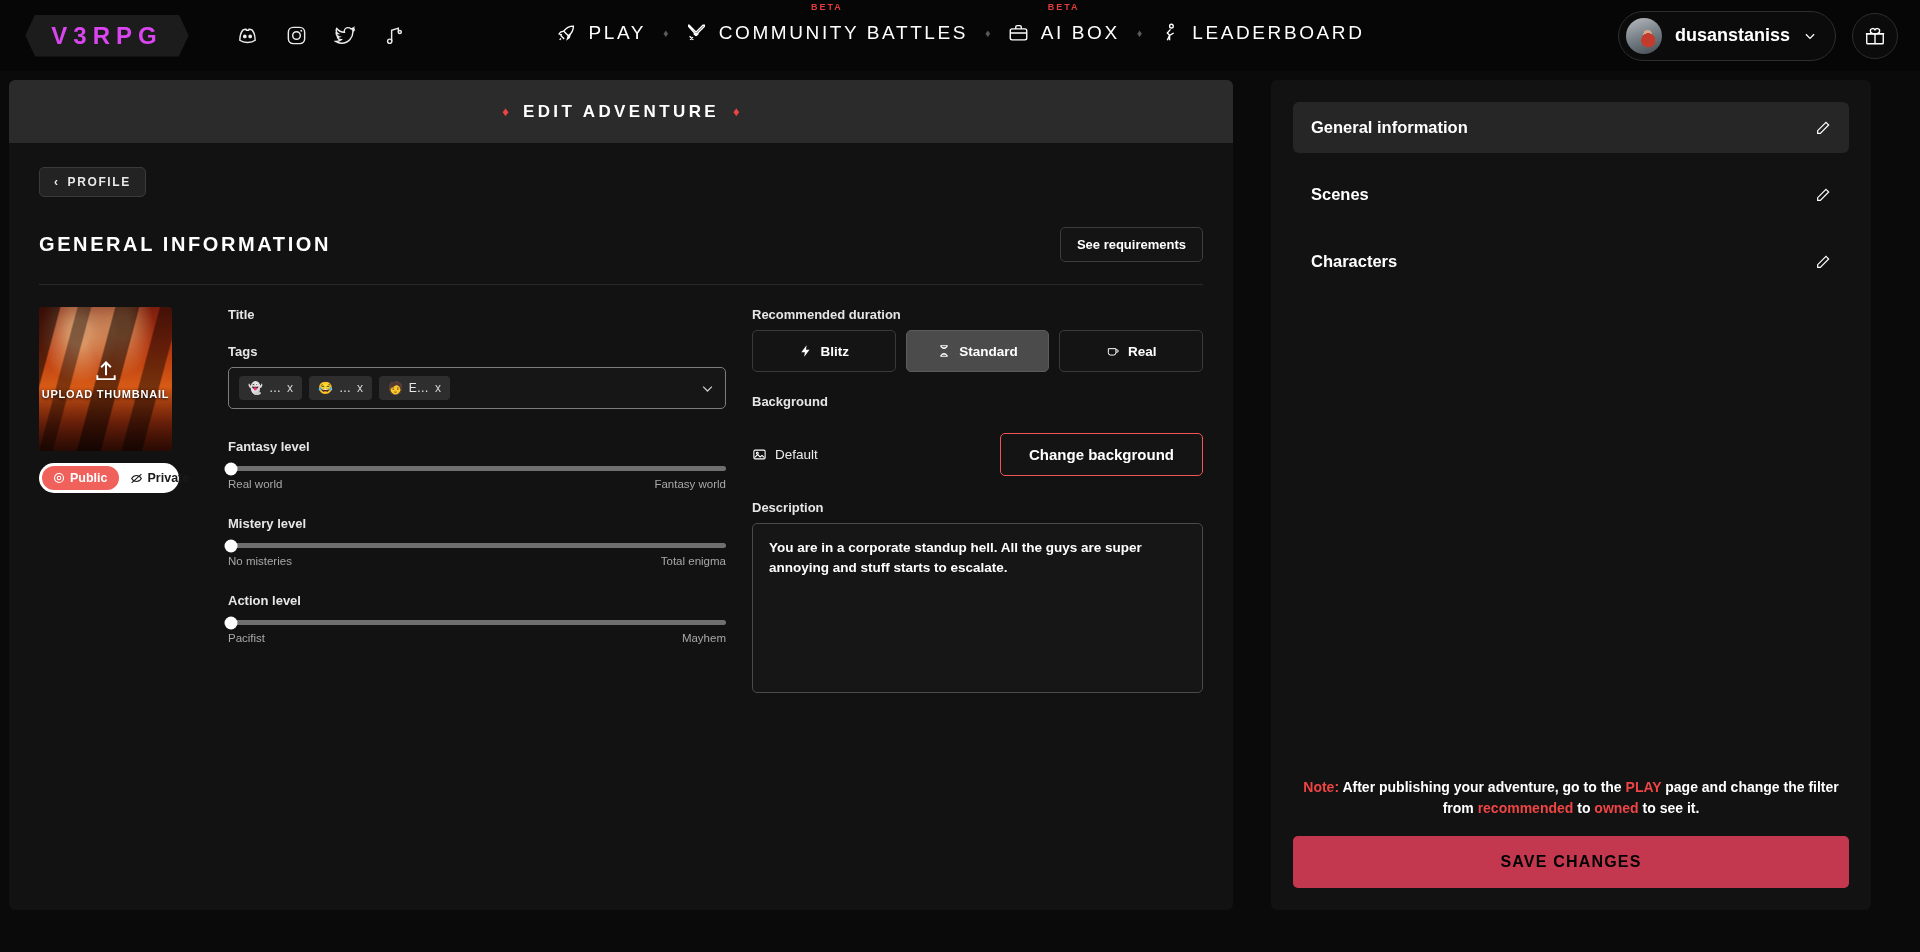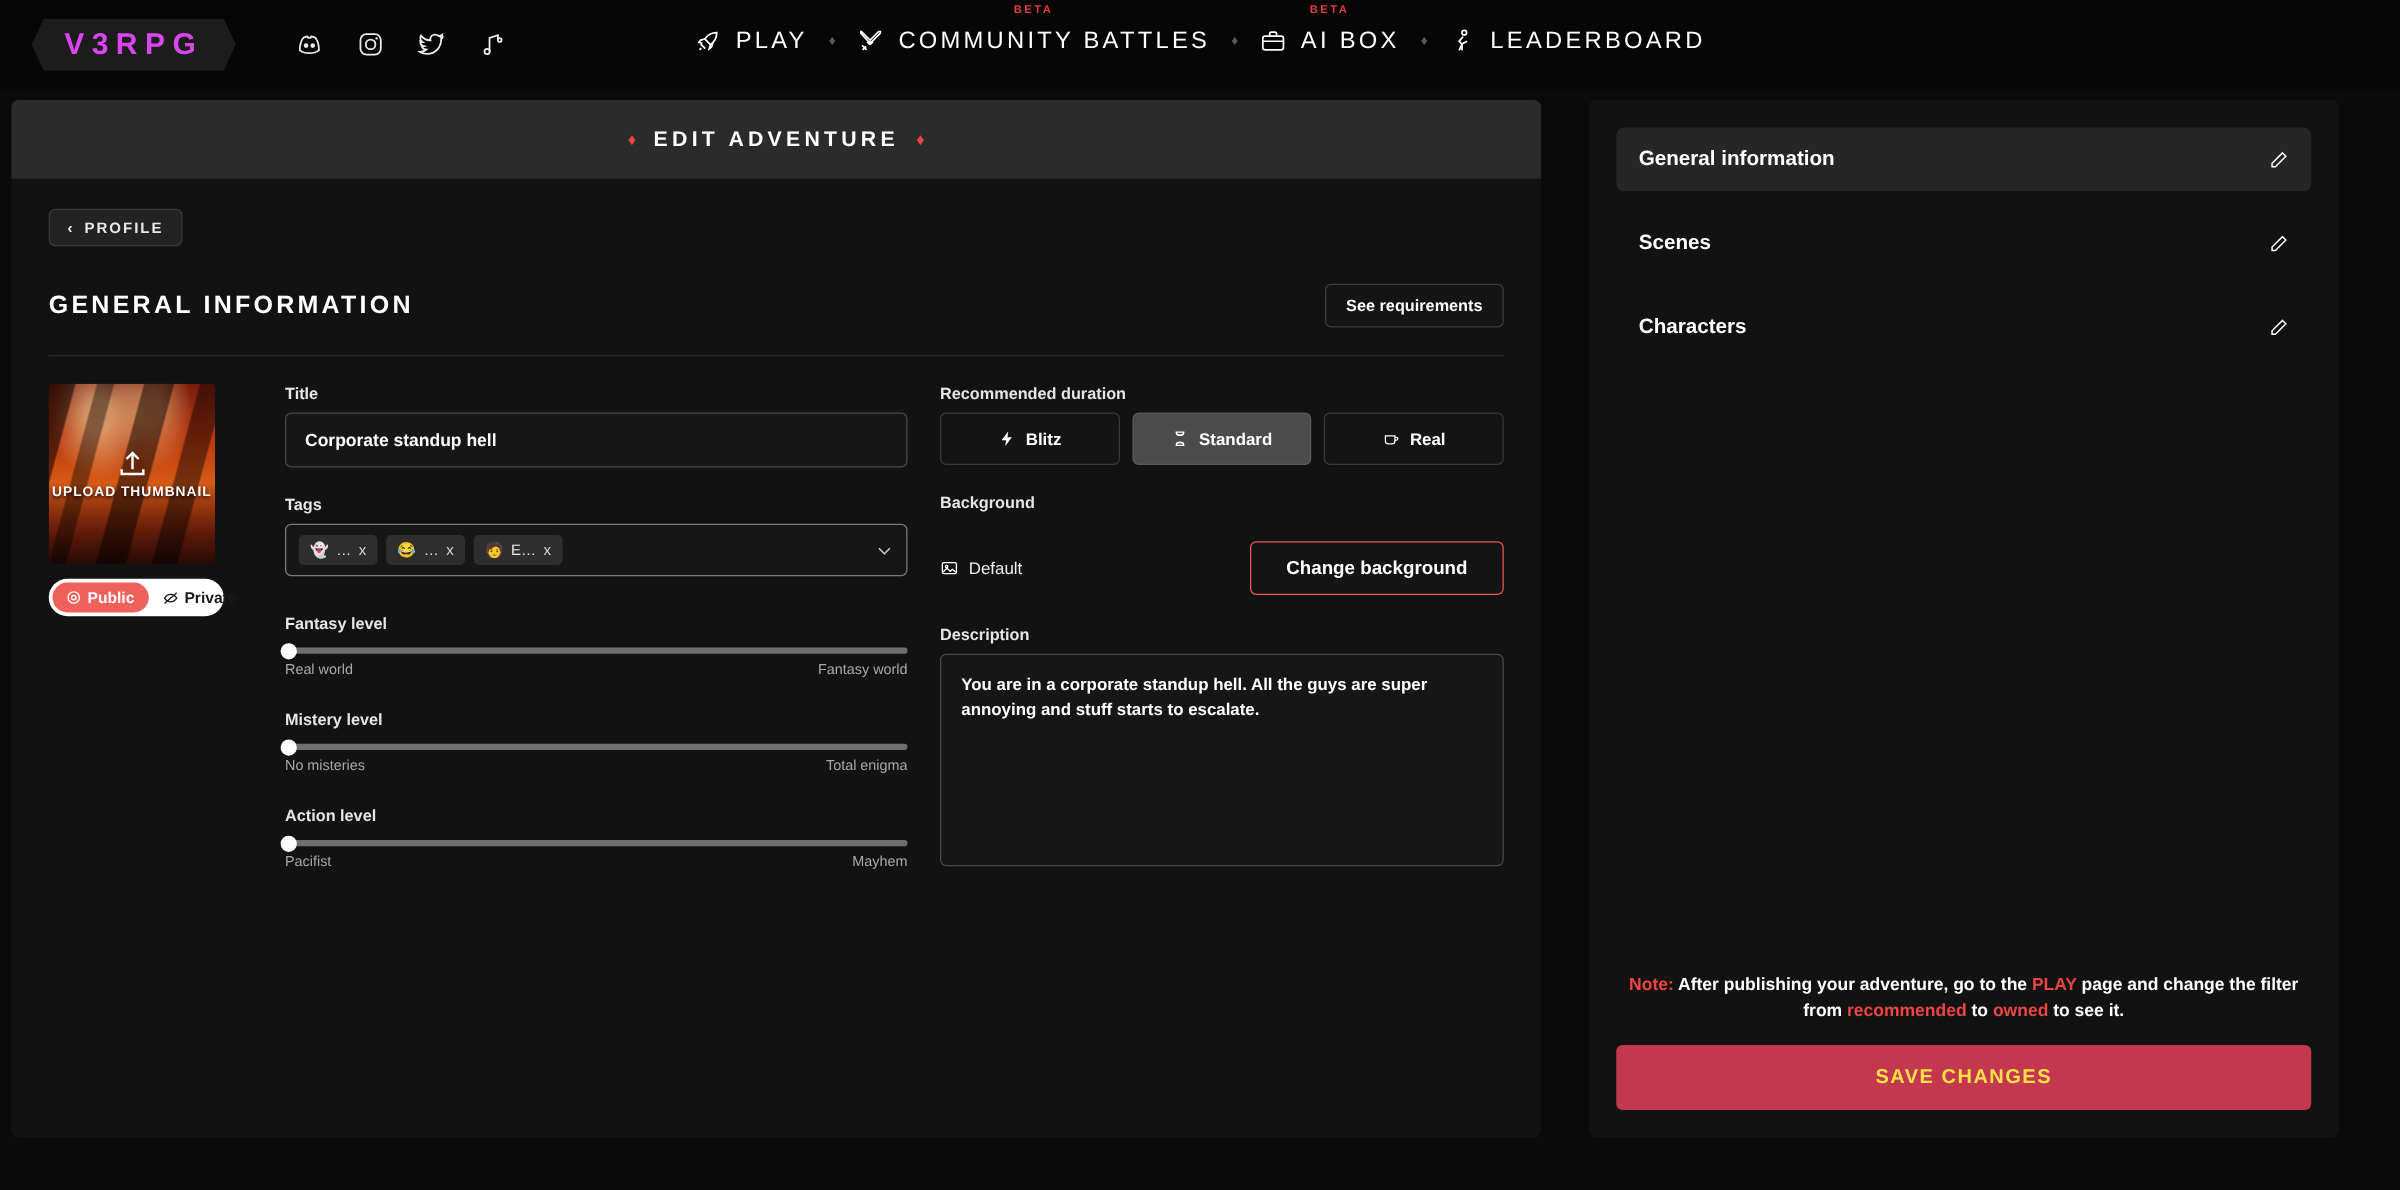--- a/index.html
+++ b/index.html
@@ -237,21 +237,21 @@
   .nav-step.active { background: #262626; }
   .pen { width: 16px; height: 16px; }
   .spacer { flex: 1; }
   .note {
     font-size: 14px; line-height: 1.45; text-align: center; color: #fff;
     margin-bottom: 18px; font-weight: 700;
   }
   .note .rd { color: #ef4444; }
   .save-btn {
     width: 100%; background: #c3384f; border: none; border-radius: 5px;
-    color: #fde047; font-size: 16px; font-weight: 700; letter-spacing: 1.2px;
+    color: #000000; font-size: 16px; font-weight: 700; letter-spacing: 1.2px;
     padding: 17px 0; cursor: pointer; font-family: inherit;
   }
 </style>
 </head>
 <body>
 
 <div class="topnav">
 
   <div class="logo-wrap">
     <svg class="logo-deco" viewBox="0 0 150 50">
@@ -314,20 +314,36 @@
     <div class="menu-item">
       <span class="beta-tag"></span>
       <svg class="menu-icon" viewBox="0 0 24 24" fill="none" stroke="#fff" stroke-width="1.5">
         <circle cx="13" cy="4.5" r="2"></circle>
           <path d="M12 8 8.5 12l2.5 2.5V20M11 14.5 15.5 12M8.5 20l2.5-5.5"></path>
       </svg>
       <span class="mlabel">LEADERBOARD</span>
     </div>
   </nav>
 
+  <div class="nav-right">
+    <div class="user-pill">
+      <div class="avatar"></div>
+      <span class="uname">dusanstaniss</span>
+      <svg class="chev" viewBox="0 0 24 24" fill="none" stroke="#fff" stroke-width="2.2">
+        <path d="M5 9l7 7 7-7"></path>
+      </svg>
+    </div>
+    <div class="gift-btn">
+      <svg width="22" height="22" viewBox="0 0 24 24" fill="none" stroke="#fff" stroke-width="1.5">
+        <rect x="3" y="9.5" width="18" height="11" rx="1"></rect>
+          <path d="M2 9.5h20M12 9.5V20.5"></path>
+        <path d="M12 9.5C10.5 9.5 7 9.3 7 6.8A2.3 2.3 0 0 1 12 6 2.3 2.3 0 0 1 17 6.8c0 2.5-3.5 2.7-5 2.7z"></path>
+      </svg>
+    </div>
+  </div>
 </div>
 
 <div class="page">
 
   <div class="left-card">
     <div class="edit-banner">
       <span class="diamond">♦</span>
       <span class="bt">EDIT ADVENTURE</span>
       <span class="diamond">♦</span>
     </div>
@@ -368,21 +384,20 @@
                 <path d="M3 12s3.5-5.5 9-5.5 9 5.5 9 5.5-3.5 5.5-9 5.5S3 12 3 12z"></path>
                   <path d="M3 20 21 4"></path>
               </svg>
               <span>Private</span>
             </div>
           </div>
         </div>
 
         <div>
           <div class="fl">Title</div>
-          <input class="field" type="text" value="Corporate standup hell" style="">
 
           <div class="fl" style="margin-top:22px">Tags</div>
           <div class="tagbox">
             <div class="chip">
               <span>👻</span>
               <span>…</span>
               <span class="cx">x</span>
             </div>
             <div class="chip">
               <span>😂</span>

